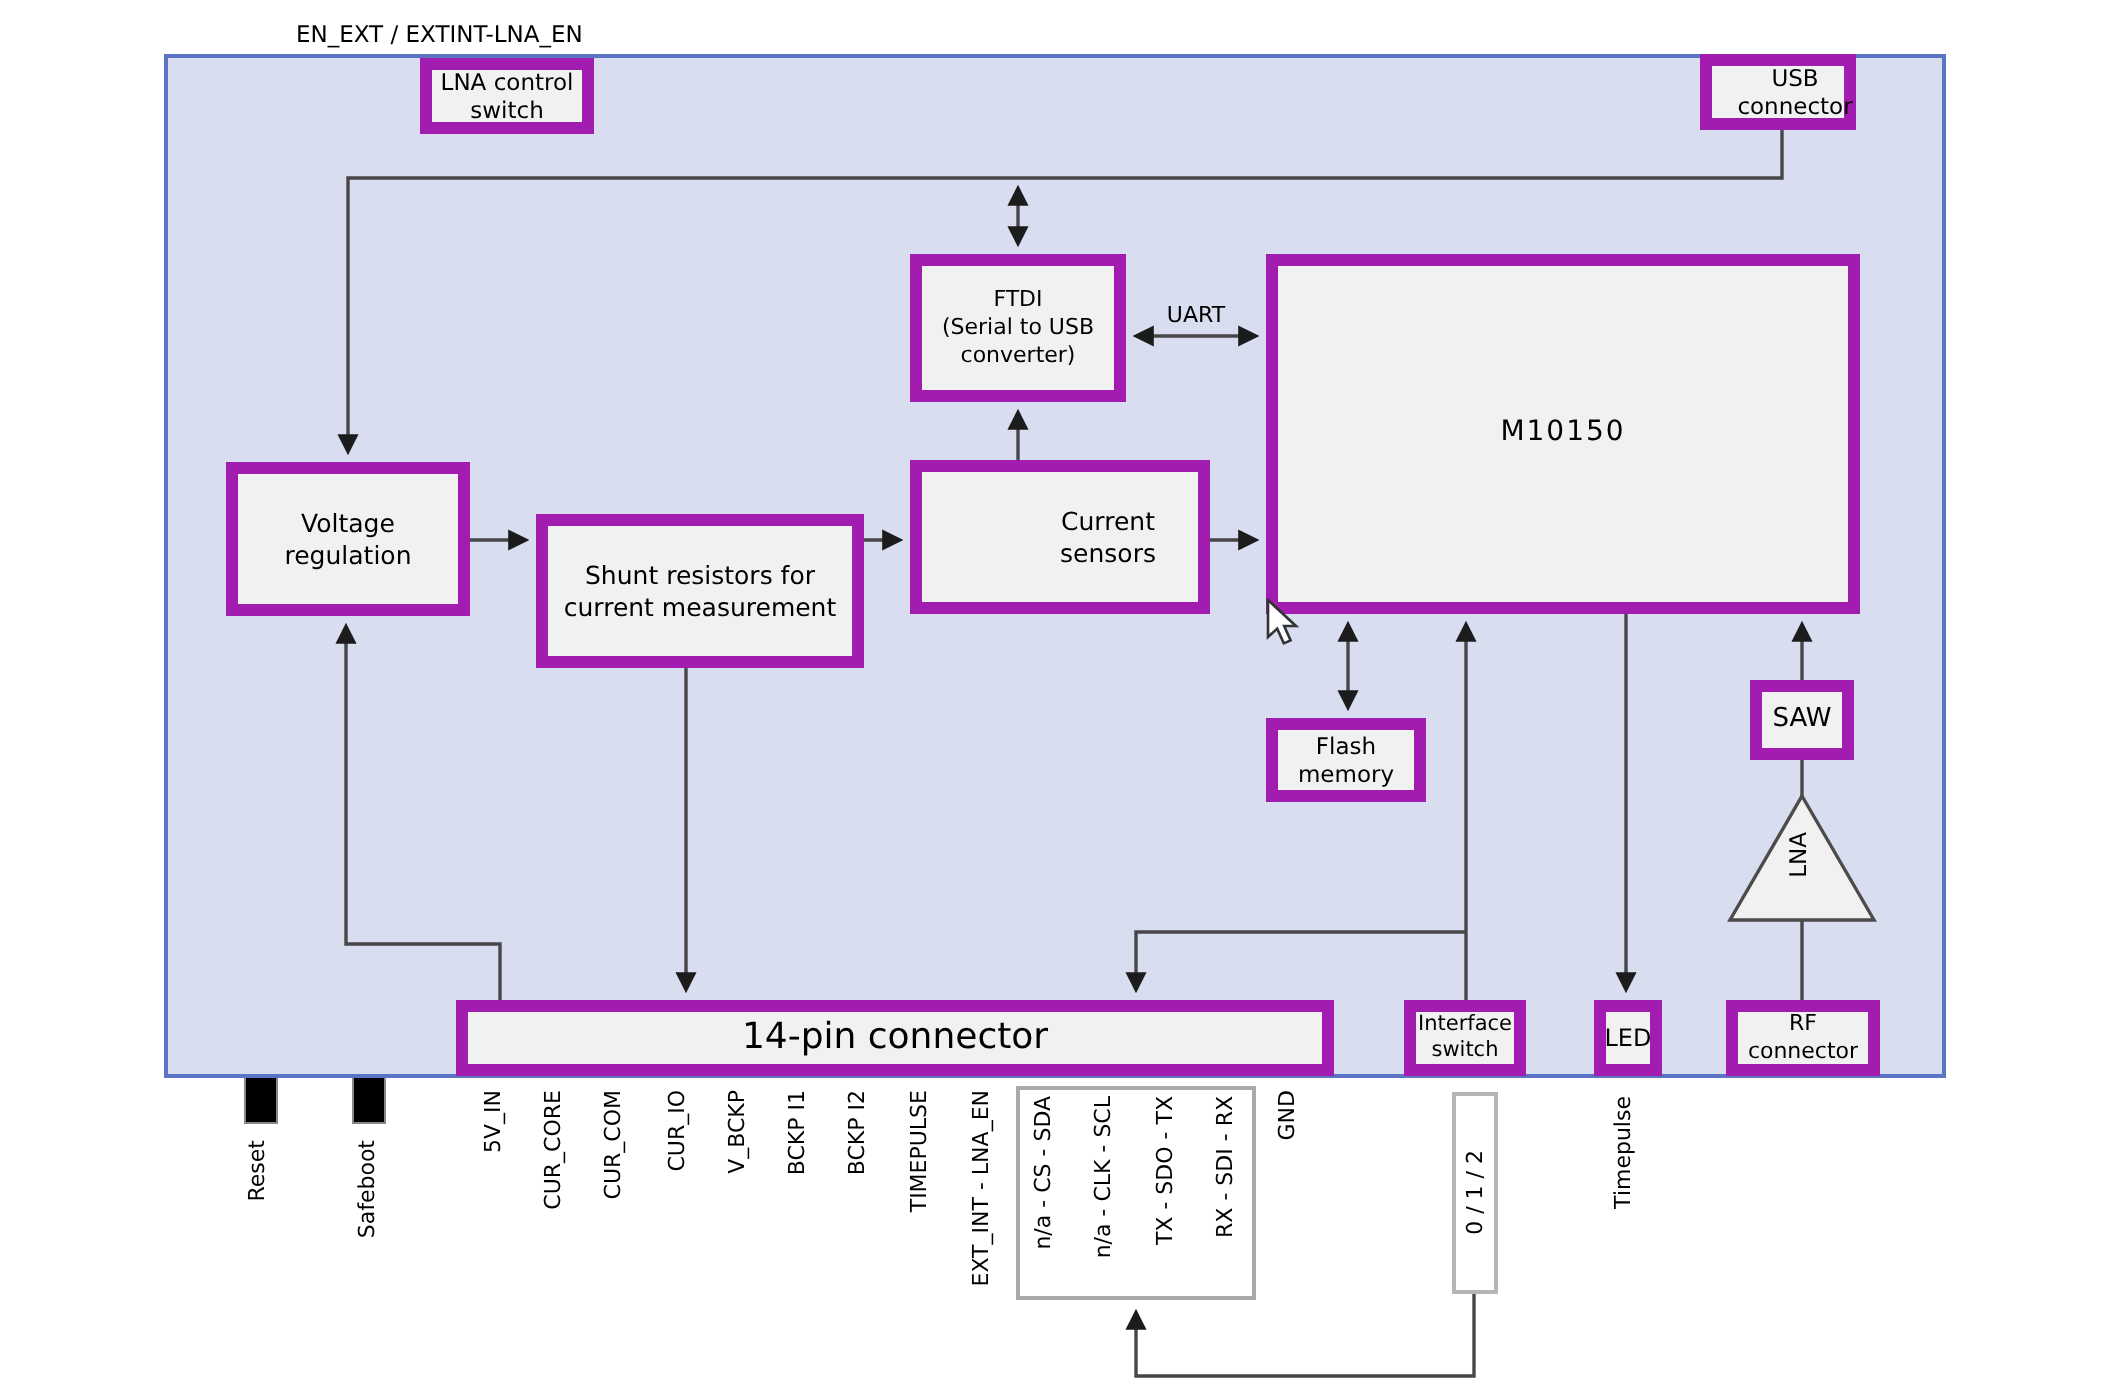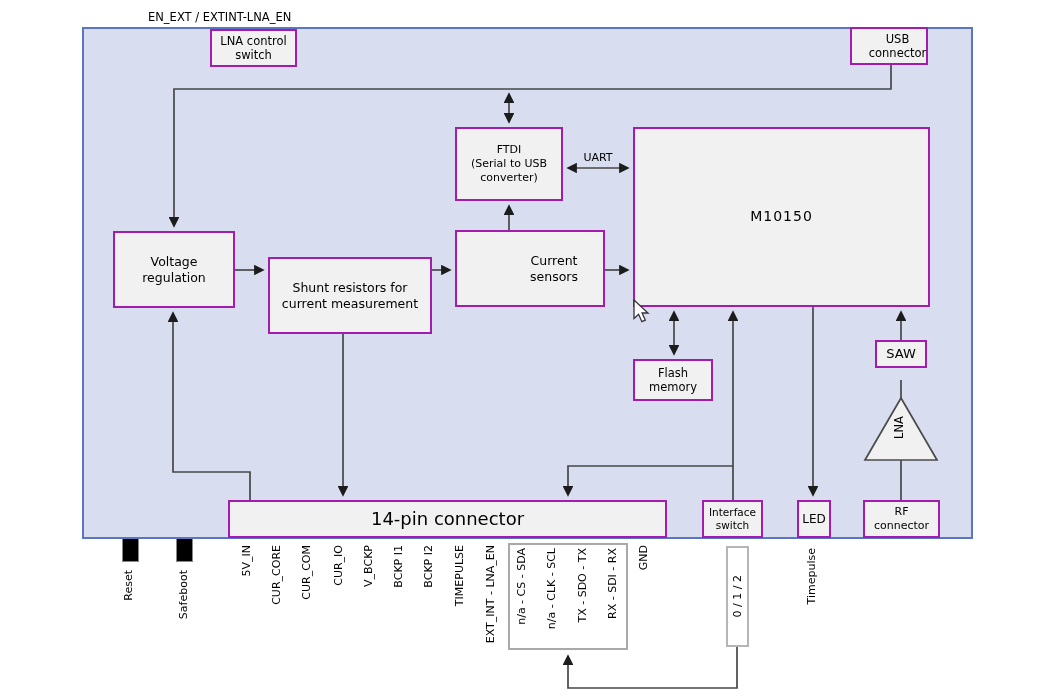--- a/index.html
+++ b/index.html
@@ -9,21 +9,21 @@
     font-family:"DejaVu Sans","Liberation Sans",sans-serif;
     color:#000;
   }
   #board {
     position:absolute; left:82px; top:27px; width:891px; height:512px;
     background:#d8ddf0; border:2px solid #5b74c4; box-sizing:border-box; z-index:0;
   }
   #wires { position:absolute; left:0; top:0; width:1062px; height:697px; z-index:1; pointer-events:none; }
   .box {
     position:absolute; z-index:2; box-sizing:border-box;
-    background:#f1f1f1; border:2px solid #a21caf;
+    background:#f1f1f1; border:6px solid #a21caf;
     display:flex; align-items:center; justify-content:center;
     text-align:center; white-space:pre-line; font-size:11.5px; line-height:1.25;
   }
   .thinbox {
     position:absolute; z-index:1; box-sizing:border-box; border:2px solid #a9a9a9;
   }
   .chip { font-size:14px; letter-spacing:1px; }
   .outer-label { position:absolute; left:148px; top:10px; font-size:11.5px; z-index:2; }
   .bus-label { position:absolute; z-index:2; font-size:11px; text-align:center; }
   .vlabel {
@@ -83,21 +83,21 @@
 (Serial to USB
 converter)</div>
   <div class="box chip" style="left:633px; top:127px; width:297px; height:180px;">M10150</div>
   <div class="box" style="left:113px; top:231px; width:122px; height:77px; font-size:12.5px;">Voltage
 regulation</div>
   <div class="box" style="left:268px; top:231px; width:164px; height:77px; font-size:12.5px;margin-top:26px;">Shunt resistors for
 current measurement</div>
   <div class="box" style="left:455px; top:230px; width:150px; height:77px; font-size:12.5px;padding-left:48px;">Current sensors</div>
   <div class="box" style="left:633px; top:359px; width:80px; height:42px;">Flash
 memory</div>
-  <div class="box" style="left:875px; top:340px; width:52px; height:28px; font-size:13px;">SAW</div>
+  <div class="box" style="left:875px; top:340px; width:52px; height:40px; font-size:13px;">SAW</div>
   <div class="vlabel" style="left:894px; top:416px; font-size:11.5px;">LNA</div>
   <div class="box" style="left:863px; top:500px; width:77px; height:38px; font-size:11px;">RF
 connector</div>
   <div class="box" style="left:228px; top:500px; width:439px; height:38px; font-size:18px;">14-pin connector</div>
   <div class="box" style="left:702px; top:500px; width:61px; height:38px; font-size:10.5px;">Interface
 switch</div>
   <div class="box" style="left:797px; top:500px; width:34px; height:38px; font-size:12px;">LED</div>
 
   <div class="bus-label" style="left:570px; top:151px; width:56px;">UART</div>
 

